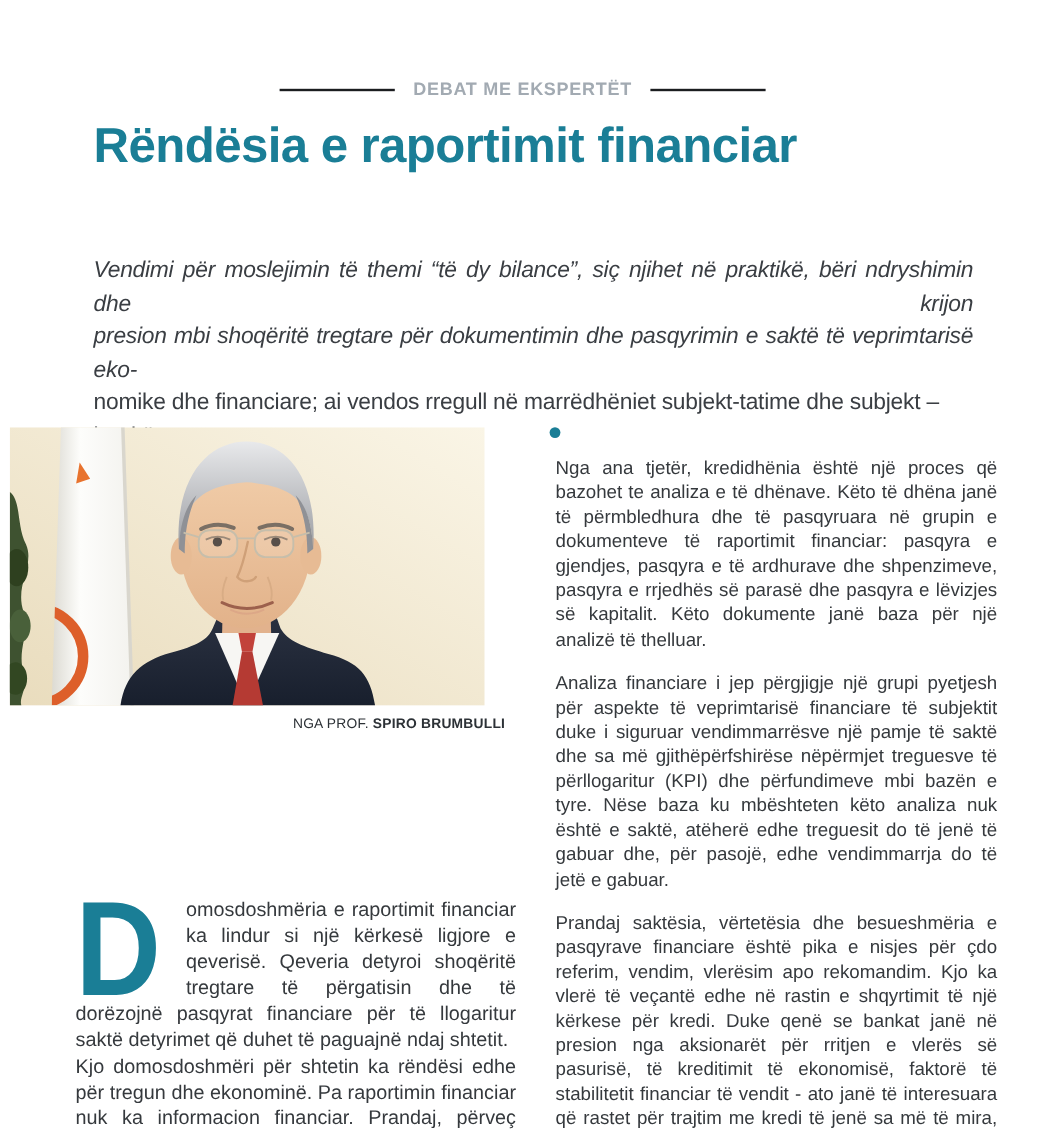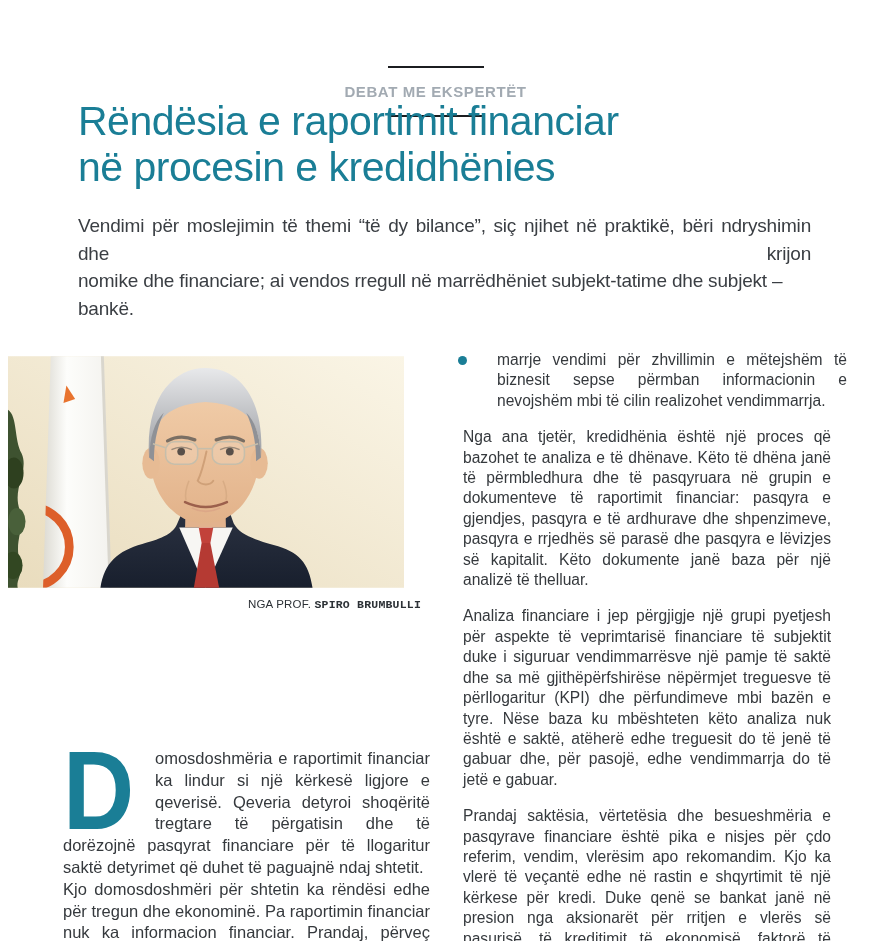--- a/index.html
+++ b/index.html
@@ -2,34 +2,34 @@
 <html><head>
 <meta charset="utf-8">
 <style>
   html,body{margin:0;padding:0;background:#ffffff;}
   .page{
     position:relative;width:871px;height:941px;background:#ffffff;
     overflow:hidden;font-family:"Liberation Sans",sans-serif;
     -webkit-font-smoothing:antialiased;
   }
   
-  .kicker{position:absolute;top:66px;left:0;right:0;display:flex;align-items:center;gap:15px;flex-direction:column;}
+  .kicker{position:absolute;top:66px;left:0;right:0;display:flex;align-items:center;justify-content:center;gap:15px;}
   .kicker .rule{width:96px;height:2px;background:#1b1d20;}
   .kicker .label{font-size:15px;font-weight:bold;color:#a2aab2;letter-spacing:.6px;white-space:nowrap;}
   
-  .title{position:absolute;left:78px;top:98px;font-size:41px;line-height:46px;font-weight:normal;color:#1a7e96;letter-spacing:-.5px;}
+  .title{position:absolute;left:78px;top:98px;font-size:41px;line-height:46px;font-weight:bold;color:#1a7e96;letter-spacing:-.5px;}
   
   .lead{position:absolute;left:78px;top:212px;width:733px;font-size:19px;line-height:27.5px;color:#3a3e43;letter-spacing:-.2px;}
-  .lead .jline{text-align:justify;text-align-last:justify;}
+  .lead .jline{text-align:justify;text-align-last:justify;font-style:italic;}
   .lead .lastline{text-align:left;}
   
   .photo{position:absolute;left:8px;top:353px;width:396px;height:238px;overflow:hidden;}
   .photo svg{display:block;}
   .caption{position:absolute;left:8px;top:597px;width:413px;text-align:right;font-size:11.5px;line-height:15px;color:#2c3136;letter-spacing:.2px;}
-  .caption .name{font-weight:bold;font-family:Liberation Mono, monospace;}
+  .caption .name{font-weight:bold;}
   
   .leftcol{position:absolute;left:63px;top:748px;width:367px;font-size:16.5px;line-height:21.8px;color:#35393d;text-align:justify;}
   .leftcol p{margin:0;}
   .dropcap{
     float:left;width:92px;height:86px;color:#1a7e96;
     font-size:112px;line-height:86px;font-weight:bold;
     transform:scaleX(.88);transform-origin:0 0;
   }
   .rightcol{position:absolute;left:447px;top:350px;width:400px;font-size:15.6px;line-height:20.4px;color:#35393d;}
   .rightcol p{margin:16px;text-align:justify;}
@@ -44,25 +44,25 @@
 <div class="page">
 
   <div class="kicker">
     <div class="rule"></div>
     <div class="label">DEBAT ME EKSPERTËT</div>
     <div class="rule"></div>
   </div>
 
   <div class="title">
     <div>Rëndësia e raportimit financiar</div>
-    <div>në procesin e kredidhënies</div>
   </div>
 
   <div class="lead">
     <div class="jline">Vendimi për moslejimin të themi “të dy bilance”, siç njihet në praktikë, bëri ndryshimin dhe krijon</div>
+    <div class="jline">presion mbi shoqëritë tregtare për dokumentimin dhe pasqyrimin e saktë të veprimtarisë eko-</div>
     <div class="lastline">nomike dhe financiare; ai vendos rregull në marrëdhëniet subjekt-tatime dhe subjekt – bankë.</div>
   </div>
 
   <div class="photo">
     <svg width="396" height="238" viewBox="0 0 407 238" xmlns="http://www.w3.org/2000/svg">
       <defs>
         <linearGradient id="bgGrad" x1="1" y1="0" x2="0" y2="1">
           <stop offset="0" stop-color="#faf5e6"></stop>
           <stop offset="1" stop-color="#e9dcbd"></stop>
         </linearGradient>
@@ -161,20 +161,19 @@
   <div class="leftcol">
     <p><span class="dropcap">D</span><span>omosdoshmëria e raportimit financiar ka lindur si një kërkesë ligjore e qeverisë. Qeveria detyroi shoqëritë tregtare të përgatisin dhe të dorëzojnë pasqyrat financiare për të llogaritur saktë detyrimet që duhet të paguajnë ndaj shtetit.</span></p>
     <p>Kjo domosdoshmëri për shtetin ka rëndësi edhe për tregun dhe ekonominë. Pa raportimin financiar nuk ka informacion financiar. Prandaj, përveç rëndësisë për</p>
   </div>
 
   <div class="rightcol">
     <div class="bullet-item">
       <div class="bullet-marker">
           <div class="bullet-dot"></div>
         </div>
-      <div class="bullet-text">marrje vendimi për zhvillimin e mëtejshëm të biznesit sepse përmban informacionin e nevojshëm mbi të cilin realizohet vendimmarrja.</div>
     </div>
     <p>Nga ana tjetër, kredidhënia është një proces që bazohet te analiza e të dhënave. Këto të dhëna janë të përmbledhura dhe të pasqyruara në grupin e dokumenteve të raportimit financiar: pasqyra e gjendjes, pasqyra e të ardhurave dhe shpenzimeve, pasqyra e rrjedhës së parasë dhe pasqyra e lëvizjes së kapitalit. Këto dokumente janë baza për një analizë të thelluar.</p>
     <p>Analiza financiare i jep përgjigje një grupi pyetjesh për aspekte të veprimtarisë financiare të subjektit duke i siguruar vendimmarrësve një pamje të saktë dhe sa më gjithëpërfshirëse nëpërmjet treguesve të përllogaritur (KPI) dhe përfundimeve mbi bazën e tyre. Nëse baza ku mbështeten këto analiza nuk është e saktë, atëherë edhe treguesit do të jenë të gabuar dhe, për pasojë, edhe vendimmarrja do të jetë e gabuar.</p>
     <p>Prandaj saktësia, vërtetësia dhe besueshmëria e pasqyrave financiare është pika e nisjes për çdo referim, vendim, vlerësim apo rekomandim. Kjo ka vlerë të veçantë edhe në rastin e shqyrtimit të një kërkese për kredi. Duke qenë se bankat janë në presion nga aksionarët për rritjen e vlerës së pasurisë, të kreditimit të ekonomisë, faktorë të stabilitetit financiar të vendit - ato janë të interesuara që rastet për trajtim me kredi të jenë sa më të mira, sa më të besueshme dhe sa më të kthyeshme. Ky besim dhe niveli</p>
   </div>
 
 </div>
 
 </body></html>

